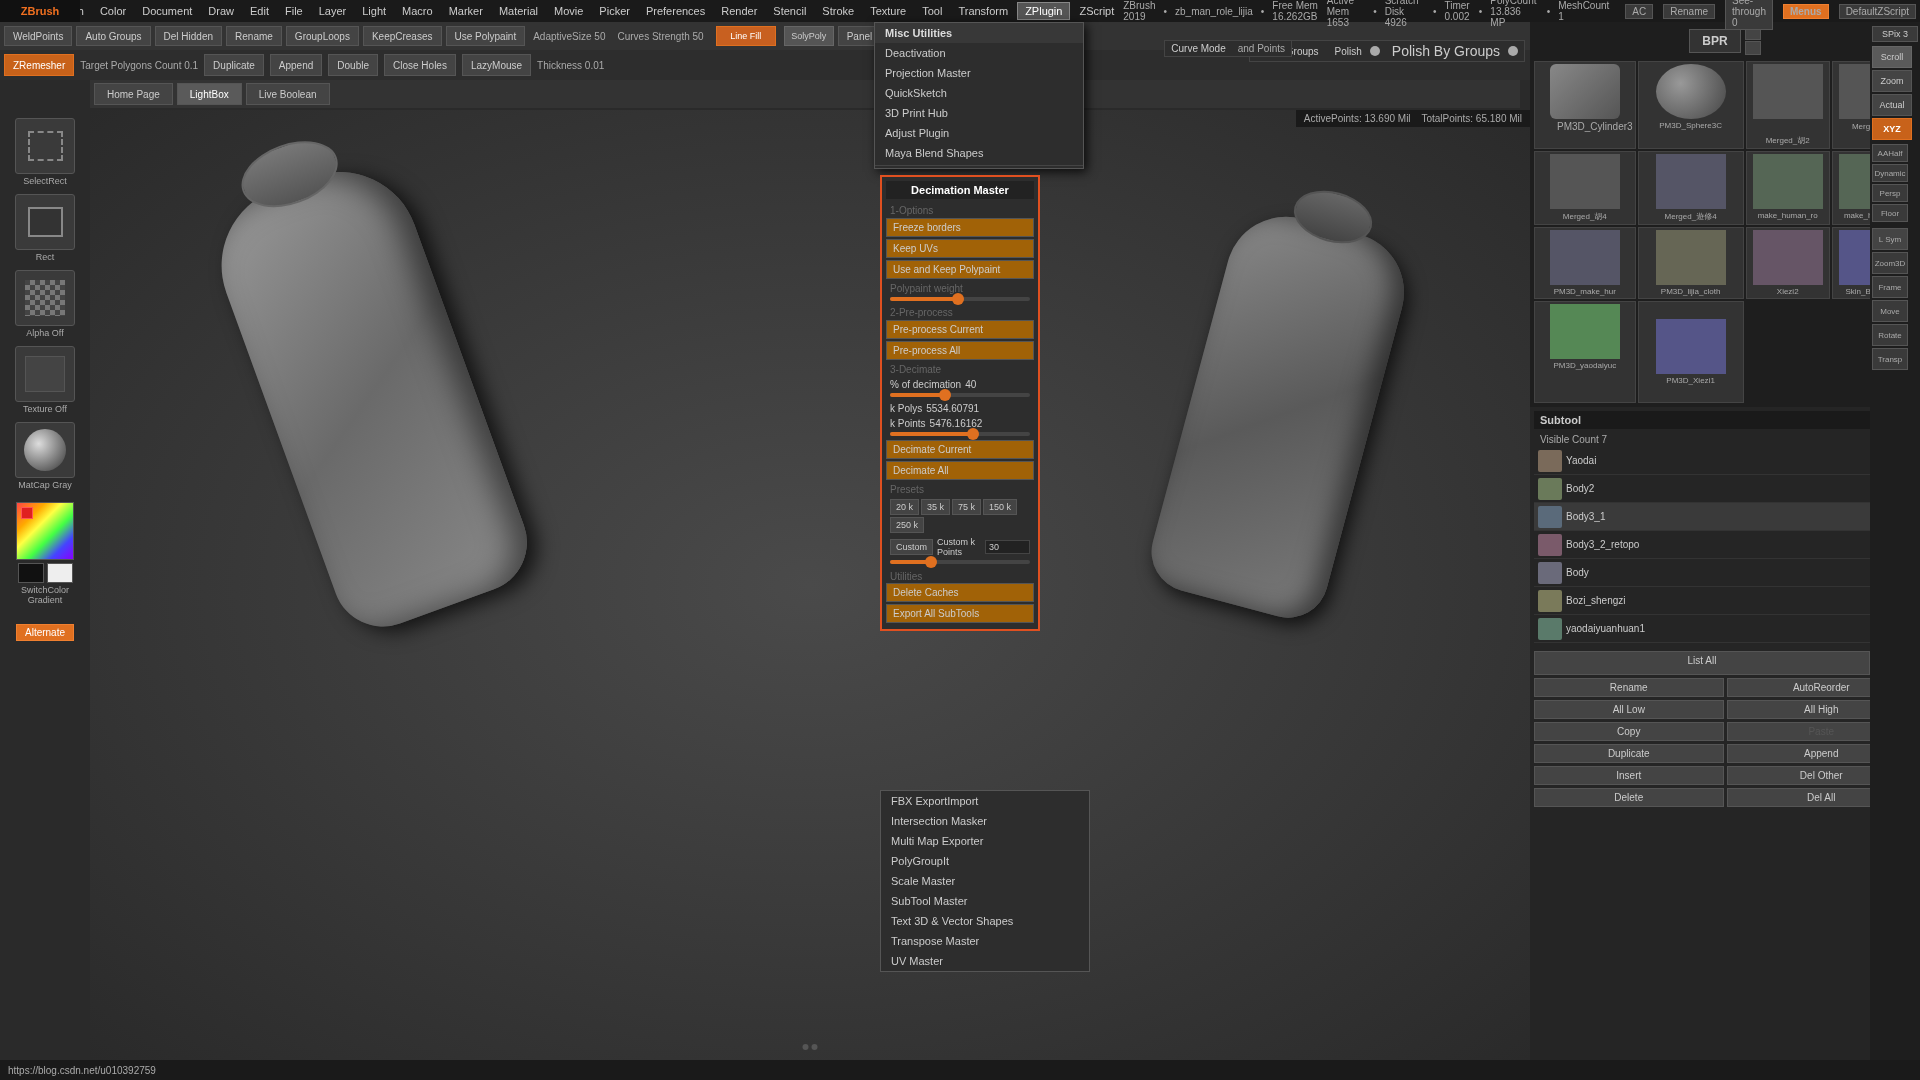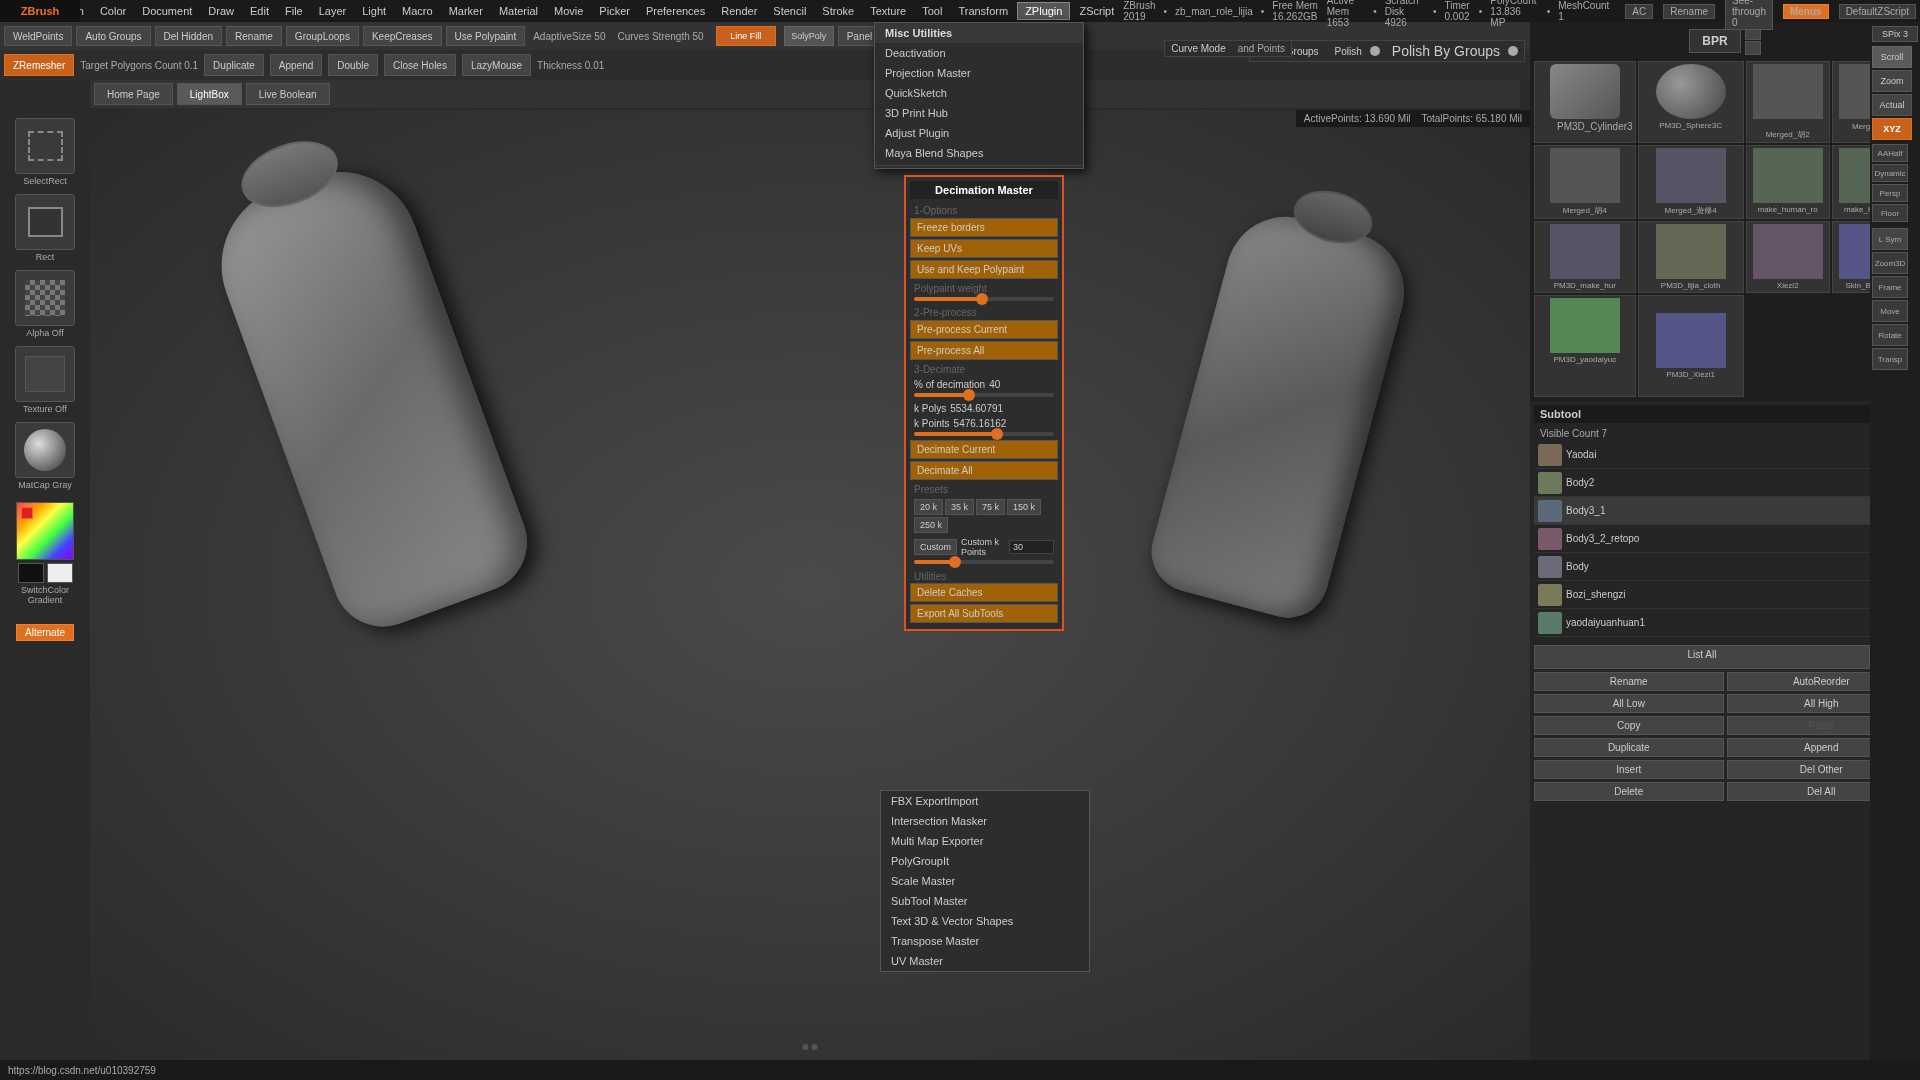--- a/index.html
+++ b/index.html
@@ -301,21 +301,21 @@
     .zmenu-divider {
       height: 1px;
       background: #444;
       margin: 2px 0;
     }
 
     
     #decimation-panel {
       position: absolute;
       top: 175px;
-      left: 904px;
+      left: 880px;
       width: 160px;
       background: #2d2d2d;
       border: 2px solid #e05020;
       z-index: 300;
       padding: 4px;
     }
     .dec-title {
       color: #fff;
       font-size: 11px;
       font-weight: bold;
@@ -750,21 +750,21 @@
       <div style="background:#333;border:1px solid #444;padding:2px;cursor:pointer;text-align:center;">
         <div style="width:70px;height:55px;background:linear-gradient(135deg,#888,#555);border-radius:6px;margin:0 auto;"></div>
         <div style="font-size:10px;color:#aaa;margin-top:2px;margin-left:20px;">PM3D_Cylinder3</div>
       </div>
       <div style="background:#333;border:1px solid #444;padding:2px;cursor:pointer;text-align:center;">
         <div style="width:70px;height:55px;background:radial-gradient(circle at 35% 35%,#999,#444);border-radius:50%;margin:0 auto;"></div>
         <div style="font-size:8px;color:#aaa;margin-top:2px;">PM3D_Sphere3C</div>
       </div>
       <div style="background:#333;border:1px solid #444;padding:2px;cursor:pointer;text-align:center;">
         <div style="width:70px;height:55px;background:#555;margin:0 auto;"></div>
-        <div style="font-size:8px;color:#aaa;margin-top:10px;">Merged_胡2</div>
+        <div style="font-size:8px;color:#aaa;margin-top:16px;">Merged_胡2</div>
       </div>
       <div style="background:#333;border:1px solid #444;padding:2px;cursor:pointer;text-align:center;">
         <div style="width:70px;height:55px;background:#555;margin:0 auto;"></div>
         <div style="font-size:8px;color:#aaa;margin-top:2px;">Merged_胡3</div>
       </div>
       <div style="background:#333;border:1px solid #444;padding:2px;cursor:pointer;text-align:center;">
         <div style="width:70px;height:55px;background:#555;margin:0 auto;"></div>
         <div style="font-size:8px;color:#aaa;margin-top:2px;">Merged_胡4</div>
       </div>
       <div style="background:#333;border:1px solid #444;padding:2px;cursor:pointer;text-align:center;">

